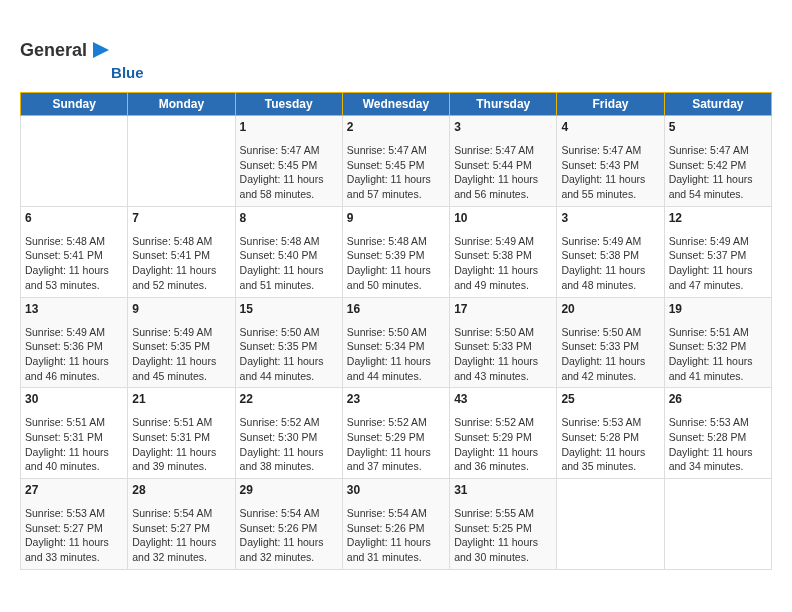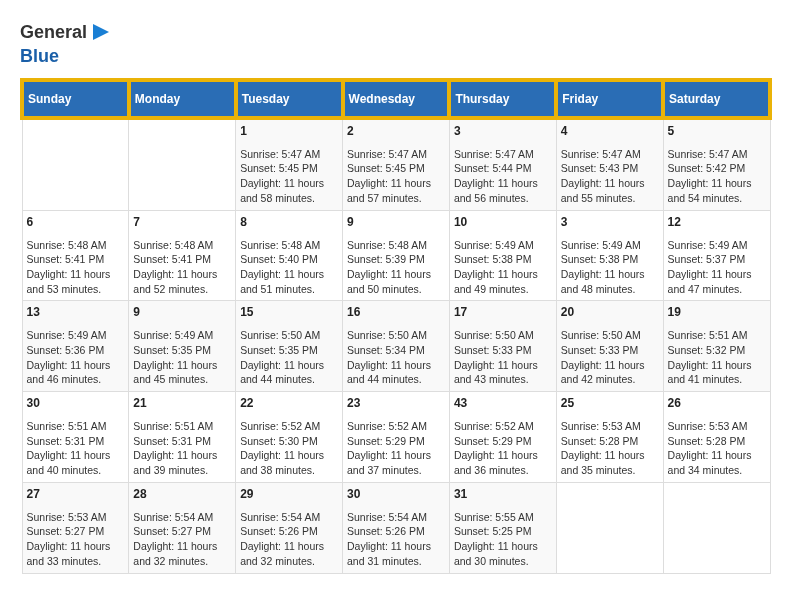--- a/index.html
+++ b/index.html
@@ -38,25 +38,25 @@
       color: #555;
     }
     table {
       width: 100%;
       border-collapse: collapse;
       font-size: 11px;
     }
     thead tr th {
       background: #2a6db5;
       color: #fff;
-      padding: 10px 4px;
-      text-align: left;
+      padding: 4px 4px;
+      text-align: center;
       font-size: 12px;
       font-weight: bold;
-      border: 4px solid #eab308;
+      border: 1px solid #eab308;
     }
     tbody tr td {
       vertical-align: top;
       padding: 4px;
       border: 1px solid #ddd;
       min-height: 80px;
       width: 14.28%;
       background: #fff;
     }
     tbody tr:nth-child(odd) td {
@@ -75,32 +75,32 @@
       line-height: 1.4;
       margin-top: 9px;
     }
     .empty-cell { background: #fff !important; }
   </style>
 </head>
 <body>
 
 <div class="header">
   <div class="logo">
-    <div style="display:flex; flex-direction:column; line-height:1.2;">
+    <div style="display:flex; flex-direction:row; line-height:1.2;">
       <div style="display:flex; align-items:center;">
         <span class="logo-text">
           <span class="general">General</span>
         </span>
         <div style="margin-left:4px; margin-top:2px;">
           <svg width="20" height="20" viewBox="0 0 20 20">
             <polygon points="2,2 18,10 2,18" fill="#1a7fd4"></polygon>
           </svg>
         </div>
       </div>
-      <span class="logo-text" style="color:#1a5fa8; font-weight:bold; font-size:18px;">Blue</span>
+      <span class="logo-text" style="color:#1a5fa8; font-weight:bold; font-size:15px;margin-top:44px;">Blue</span>
     </div>
   </div>
   <div class="title-block">
     <h1></h1>
     <h2></h2>
   </div>
 </div>
 
 <table>
   <thead>

